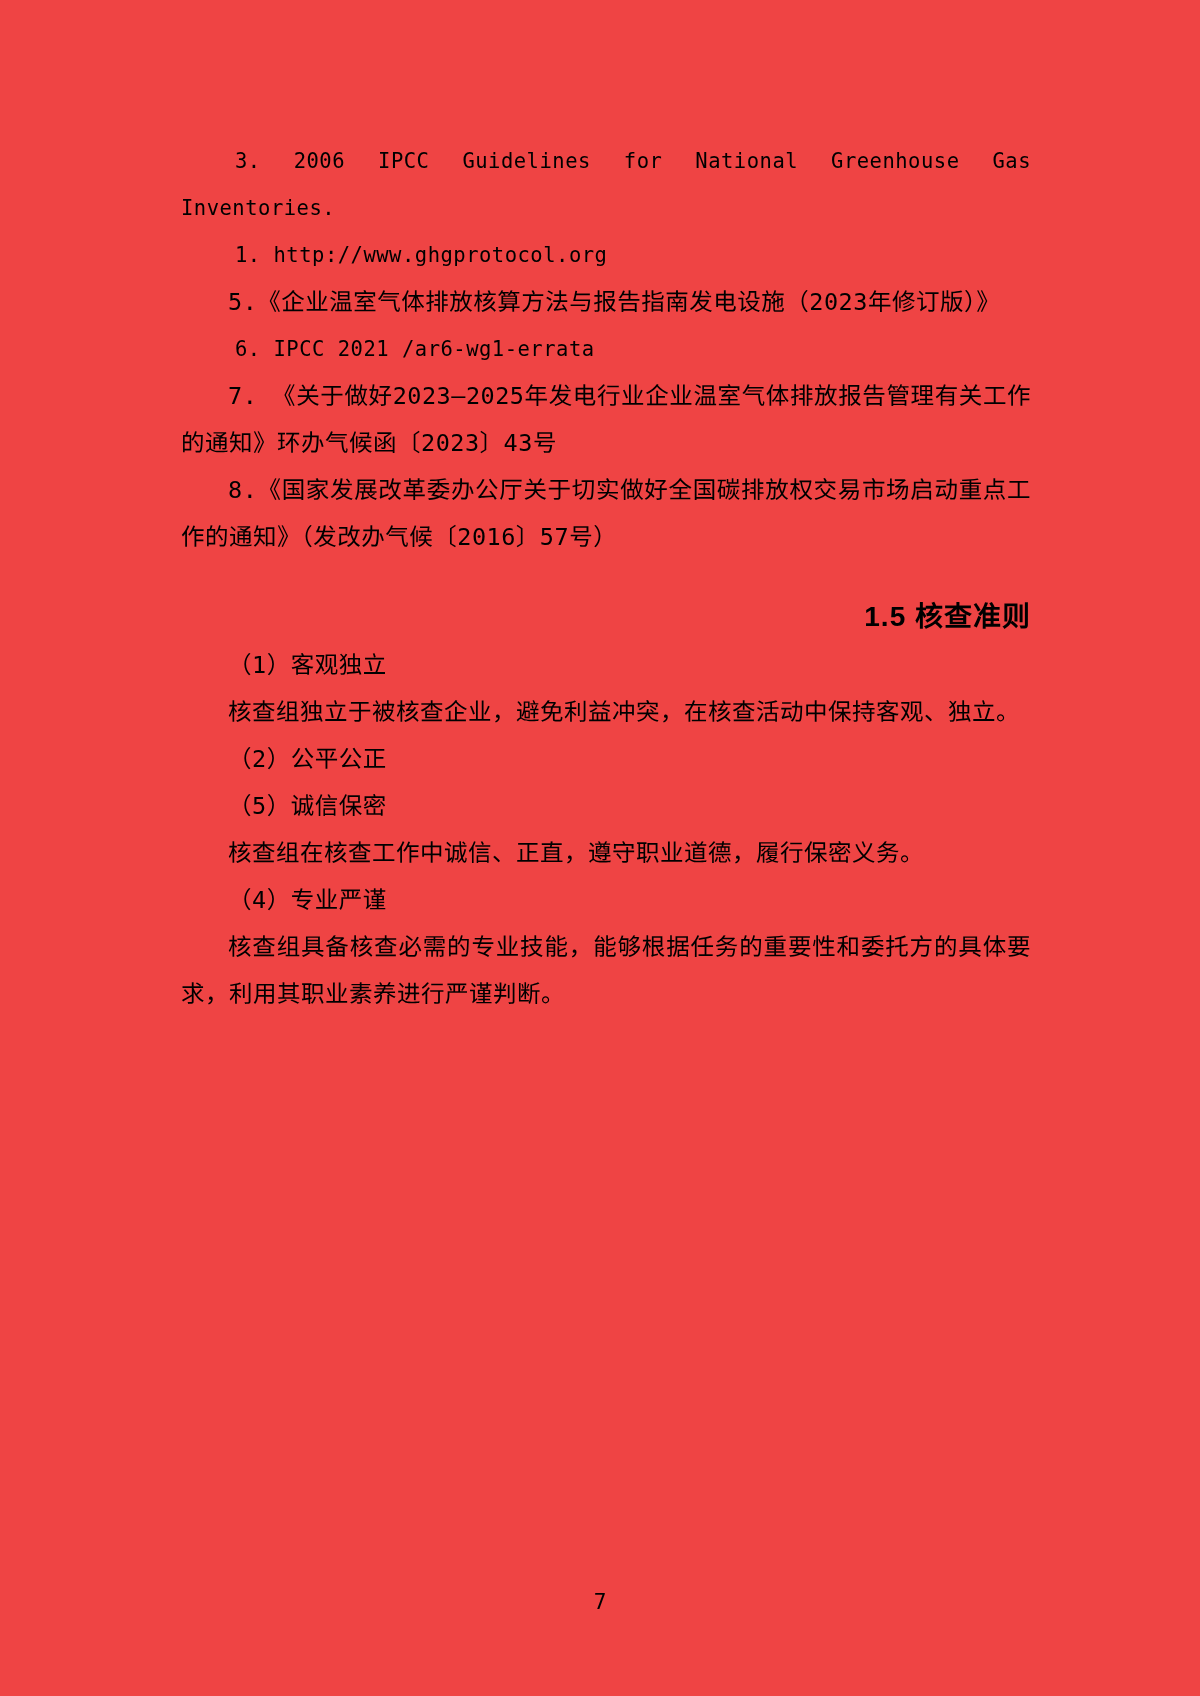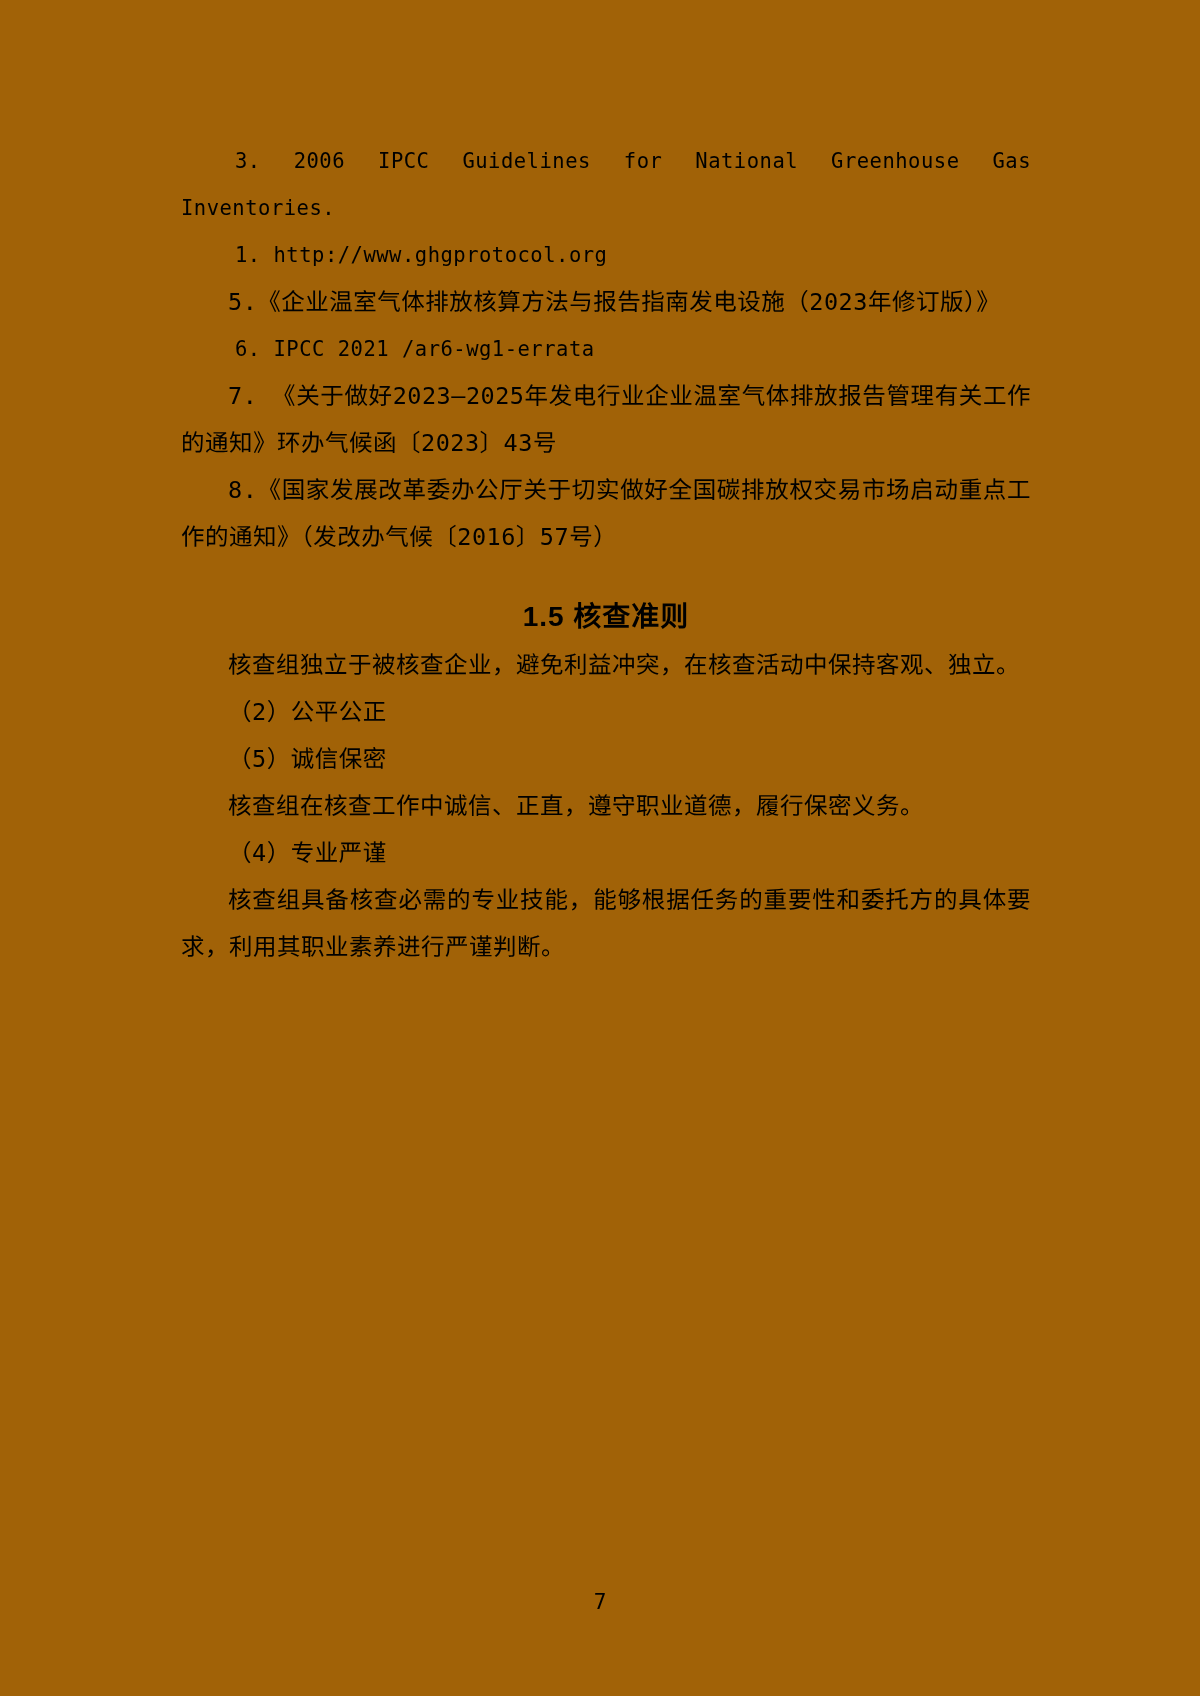--- a/index.html
+++ b/index.html
@@ -4,21 +4,21 @@
 <style>
   html, body {
     margin: 0;
     padding: 0;
     background: #ffffff;
   }
   .page {
     position: relative;
     width: 1200px;
     height: 1696px;
-    background: #a16207;
+    background: #ef4444;
     color: #000000;
     overflow: hidden;
   }
   .content {
     position: absolute;
     left: 181px;
     top: 138px;
     width: 850px;
     font-family: "DejaVu Sans Mono", "Liberation Serif", serif;
     font-size: 23.5px;
@@ -35,21 +35,21 @@
     text-indent: 54px;
     letter-spacing: 0.5px;
   }
   h2.section-heading {
     font-family: "Liberation Sans", "DejaVu Sans", sans-serif;
     font-weight: bold;
     font-size: 28px;
     line-height: 50px;
     margin: 31px 0 0 0;
     text-indent: 0;
-    text-align: center;
+    text-align: right;
     letter-spacing: 1px;
   }
   .page-number {
     position: absolute;
     top: 1590px;
     left: 0;
     width: 100%;
     text-align: center;
     font-family: "DejaVu Sans Mono", "Liberation Serif", serif;
     font-size: 21px;
@@ -66,20 +66,21 @@
     <p class="latin">3. 2006 IPCC Guidelines for National Greenhouse Gas Inventories.</p>
     <p class="latin">1. http://www.ghgprotocol.org</p>
     <p>5.《企业温室气体排放核算方法与报告指南发电设施（2023年修订版）》</p>
     <p class="latin">6. IPCC 2021 /ar6-wg1-errata</p>
     <p>7. 《关于做好2023—2025年发电行业企业温室气体排放报告管理有关工作的通知》环办气候函〔2023〕43号</p>
     <p>8.《国家发展改革委办公厅关于切实做好全国碳排放权交易市场启动重点工作的通知》（发改办气候〔2016〕57号）</p>
 
     <h2 class="section-heading">1.5 核查准则</h2>
 
 
+    <p>（1）客观独立</p>
     <p>核查组独立于被核查企业，避免利益冲突，在核查活动中保持客观、独立。</p>
 
     <p>（2）公平公正</p>
 
     <p>（5）诚信保密</p>
     <p>核查组在核查工作中诚信、正直，遵守职业道德，履行保密义务。</p>
 
     <p>（4）专业严谨</p>
     <p>核查组具备核查必需的专业技能，能够根据任务的重要性和委托方的具体要求，利用其职业素养进行严谨判断。</p>
 

